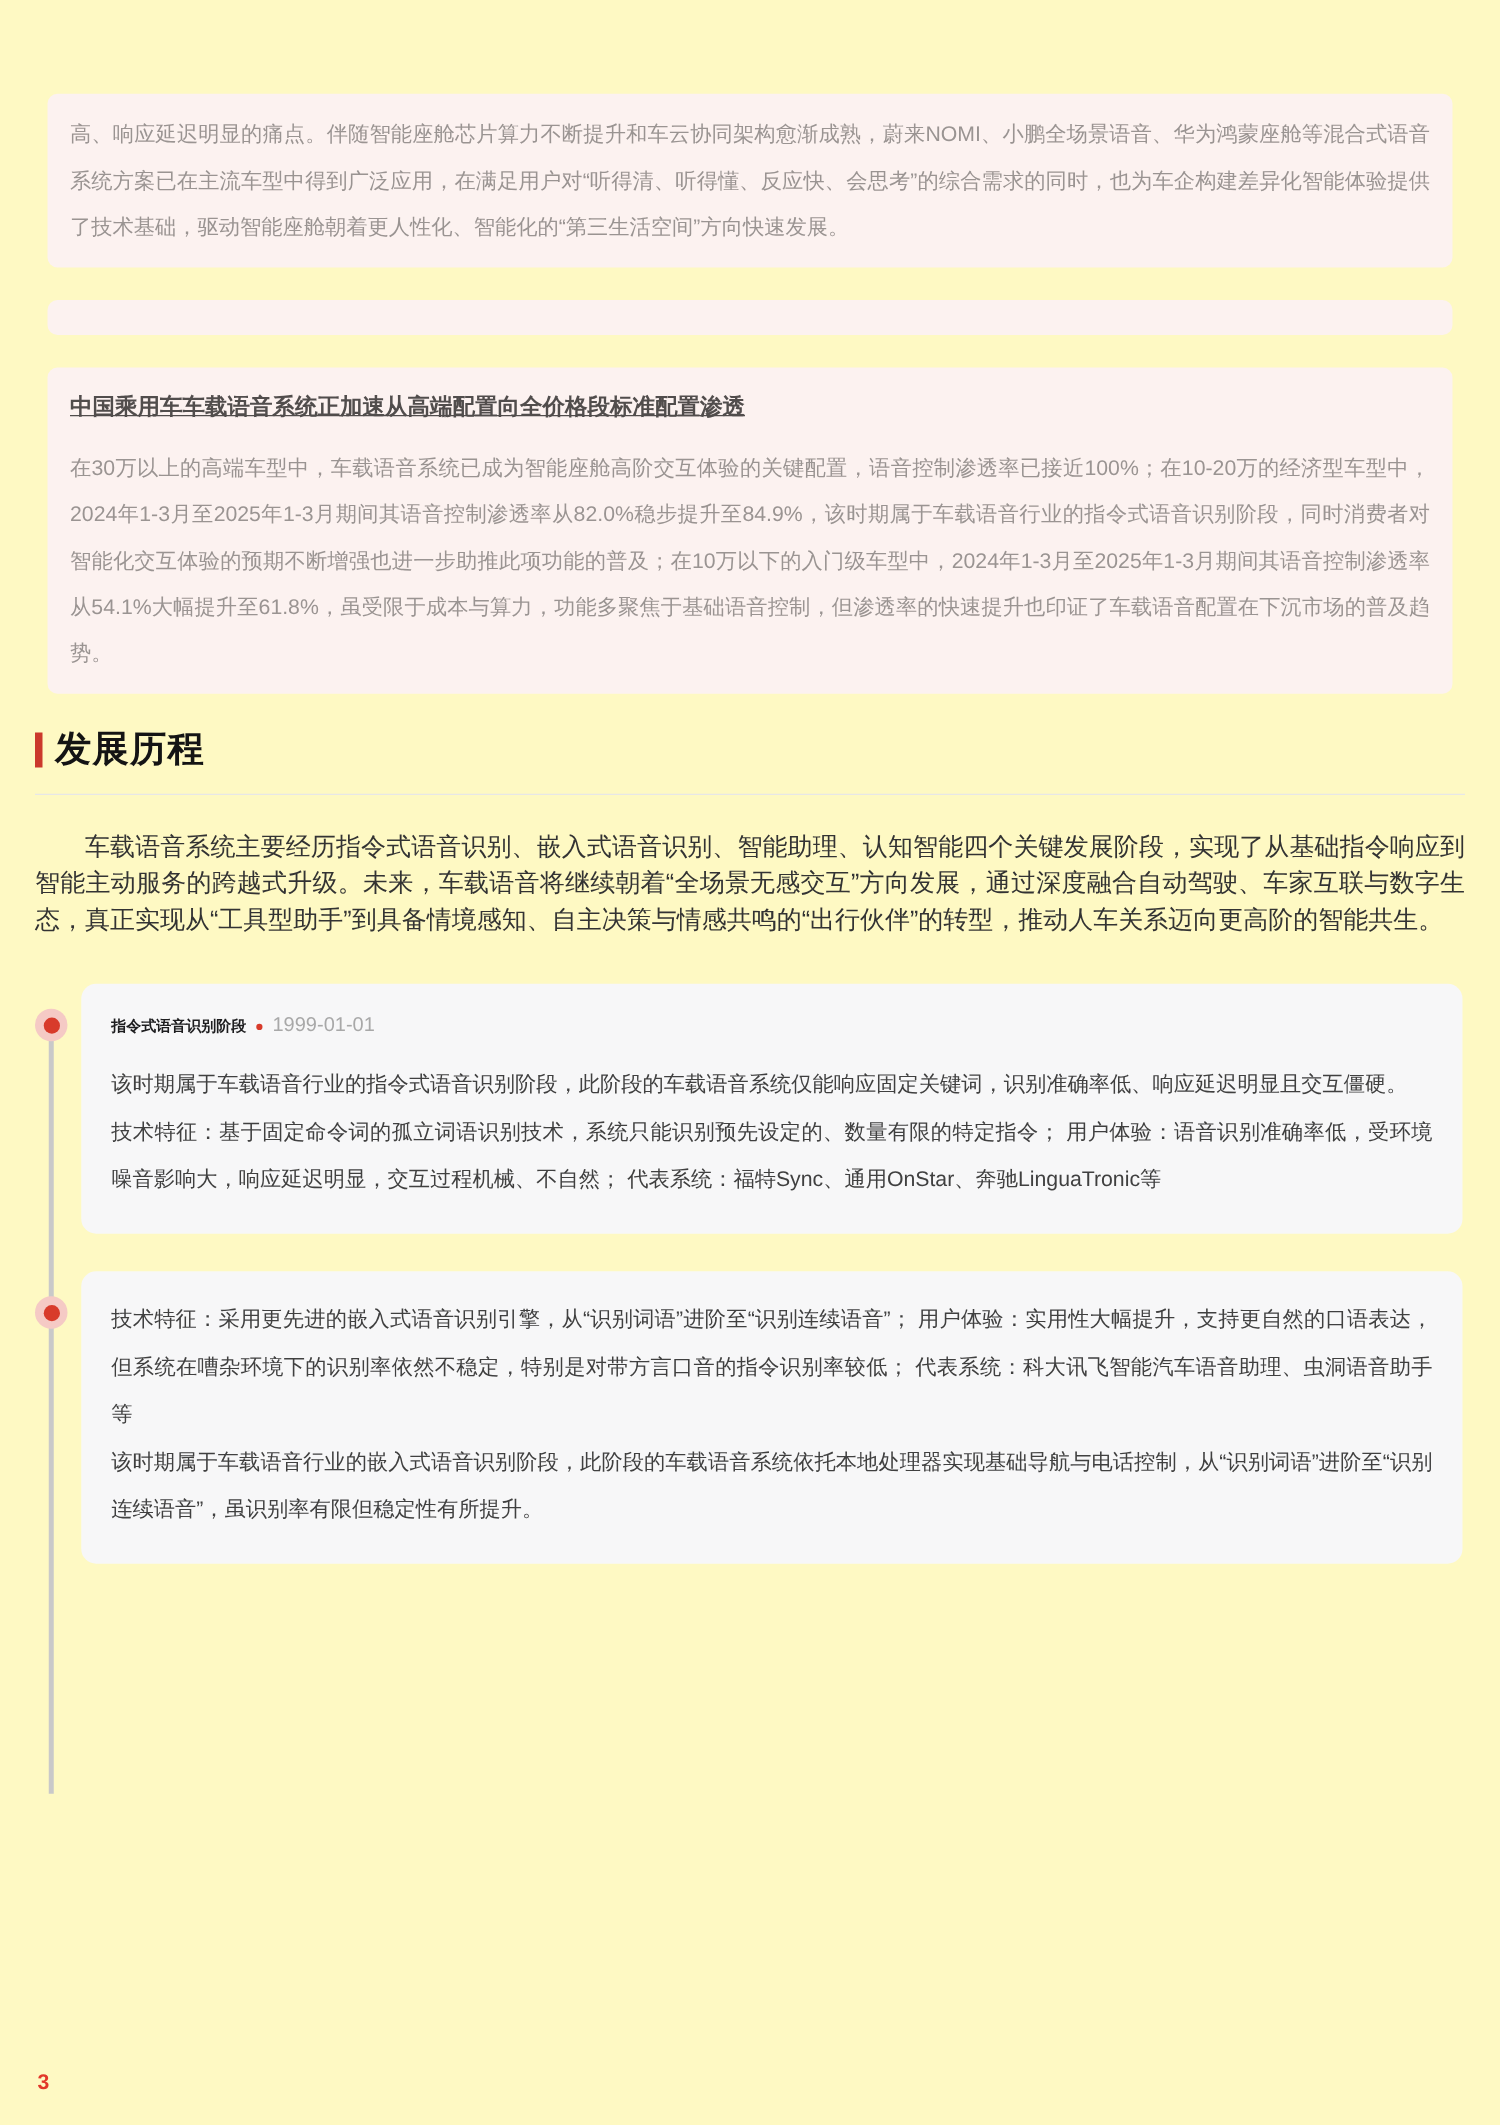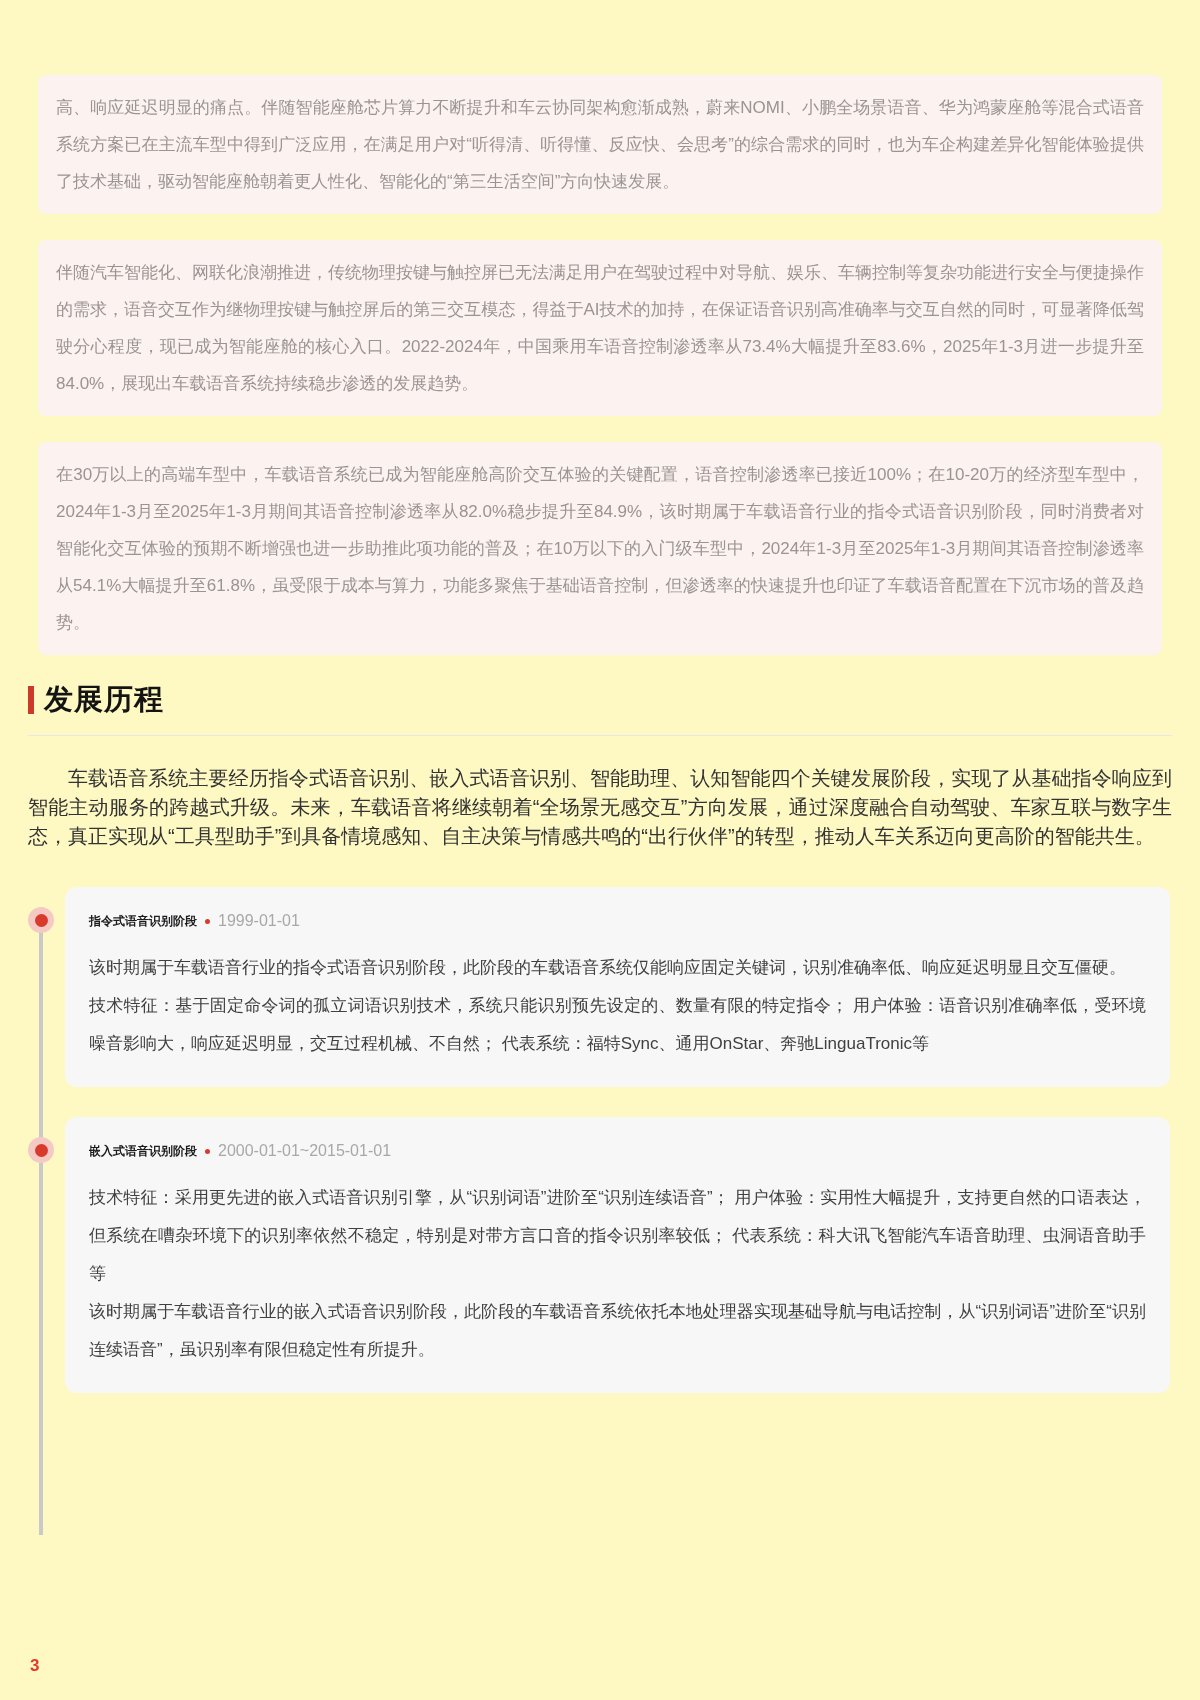--- a/index.html
+++ b/index.html
@@ -155,24 +155,24 @@
 <body>
 
 <div class="page">
   <div class="content">
 
     <section class="pink-box">
       <p>高、响应延迟明显的痛点。伴随智能座舱芯片算力不断提升和车云协同架构愈渐成熟，蔚来NOMI、小鹏全场景语音、华为鸿蒙座舱等混合式语音系统方案已在主流车型中得到广泛应用，在满足用户对“听得清、听得懂、反应快、会思考”的综合需求的同时，也为车企构建差异化智能体验提供了技术基础，驱动智能座舱朝着更人性化、智能化的“第三生活空间”方向快速发展。</p>
     </section>
 
     <section class="pink-box">
-      <p>伴随汽车智能化、网联化浪潮推进，传统物理按键与触控屏已无法满足用户在驾驶过程中对导航、娱乐、车辆控制等复杂功能进行安全与便捷操作的需求，语音交互作为继物理按键与触控屏后的第三交互模态，得益于AI技术的加持，在保证语音识别高准确率与交互自然的同时，可显著降低驾驶分心程度，现已成为智能座舱的核心入口。2022-2024年，中国乘用车语音控制渗透率从73.4%大幅提升至83.6%，2025年1-3月进一步提升至84.0%，展现出车载语音系统持续稳步渗透的发展趋势。</p>
     </section>
 
     <section class="pink-box">
+      <h3>中国乘用车车载语音系统正加速从高端配置向全价格段标准配置渗透</h3>
       <p>在30万以上的高端车型中，车载语音系统已成为智能座舱高阶交互体验的关键配置，语音控制渗透率已接近100%；在10-20万的经济型车型中，2024年1-3月至2025年1-3月期间其语音控制渗透率从82.0%稳步提升至84.9%，该时期属于车载语音行业的指令式语音识别阶段，同时消费者对智能化交互体验的预期不断增强也进一步助推此项功能的普及；在10万以下的入门级车型中，2024年1-3月至2025年1-3月期间其语音控制渗透率从54.1%大幅提升至61.8%，虽受限于成本与算力，功能多聚焦于基础语音控制，但渗透率的快速提升也印证了车载语音配置在下沉市场的普及趋势。</p>
     </section>
 
     <div class="section-header">
       <span class="red-bar"></span>
       <h2>发展历程</h2>
     </div>
 
     <hr class="divider">
 
@@ -196,25 +196,20 @@
             <p>技术特征：基于固定命令词的孤立词语识别技术，系统只能识别预先设定的、数量有限的特定指令； 用户体验：语音识别准确率低，受环境噪音影响大，响应延迟明显，交互过程机械、不自然； 代表系统：福特Sync、通用OnStar、奔驰LinguaTronic等</p>
           </div>
         </div>
       </div>
 
       <div class="tl-item">
         <div class="tl-marker">
             <span class="inner"></span>
           </div>
         <div class="tl-card">
-          <div class="tl-title-row">
-            <span class="tl-title">嵌入式语音识别阶段</span>
-            <span class="tl-sep"></span>
-            <span class="tl-date">2000-01-01~2015-01-01</span>
-          </div>
           <div class="tl-body">
             <p>技术特征：采用更先进的嵌入式语音识别引擎，从“识别词语”进阶至“识别连续语音”； 用户体验：实用性大幅提升，支持更自然的口语表达，但系统在嘈杂环境下的识别率依然不稳定，特别是对带方言口音的指令识别率较低； 代表系统：科大讯飞智能汽车语音助理、虫洞语音助手等</p>
             <p>该时期属于车载语音行业的嵌入式语音识别阶段，此阶段的车载语音系统依托本地处理器实现基础导航与电话控制，从“识别词语”进阶至“识别连续语音”，虽识别率有限但稳定性有所提升。</p>
           </div>
         </div>
       </div>
     </div>
 
   </div>
 

